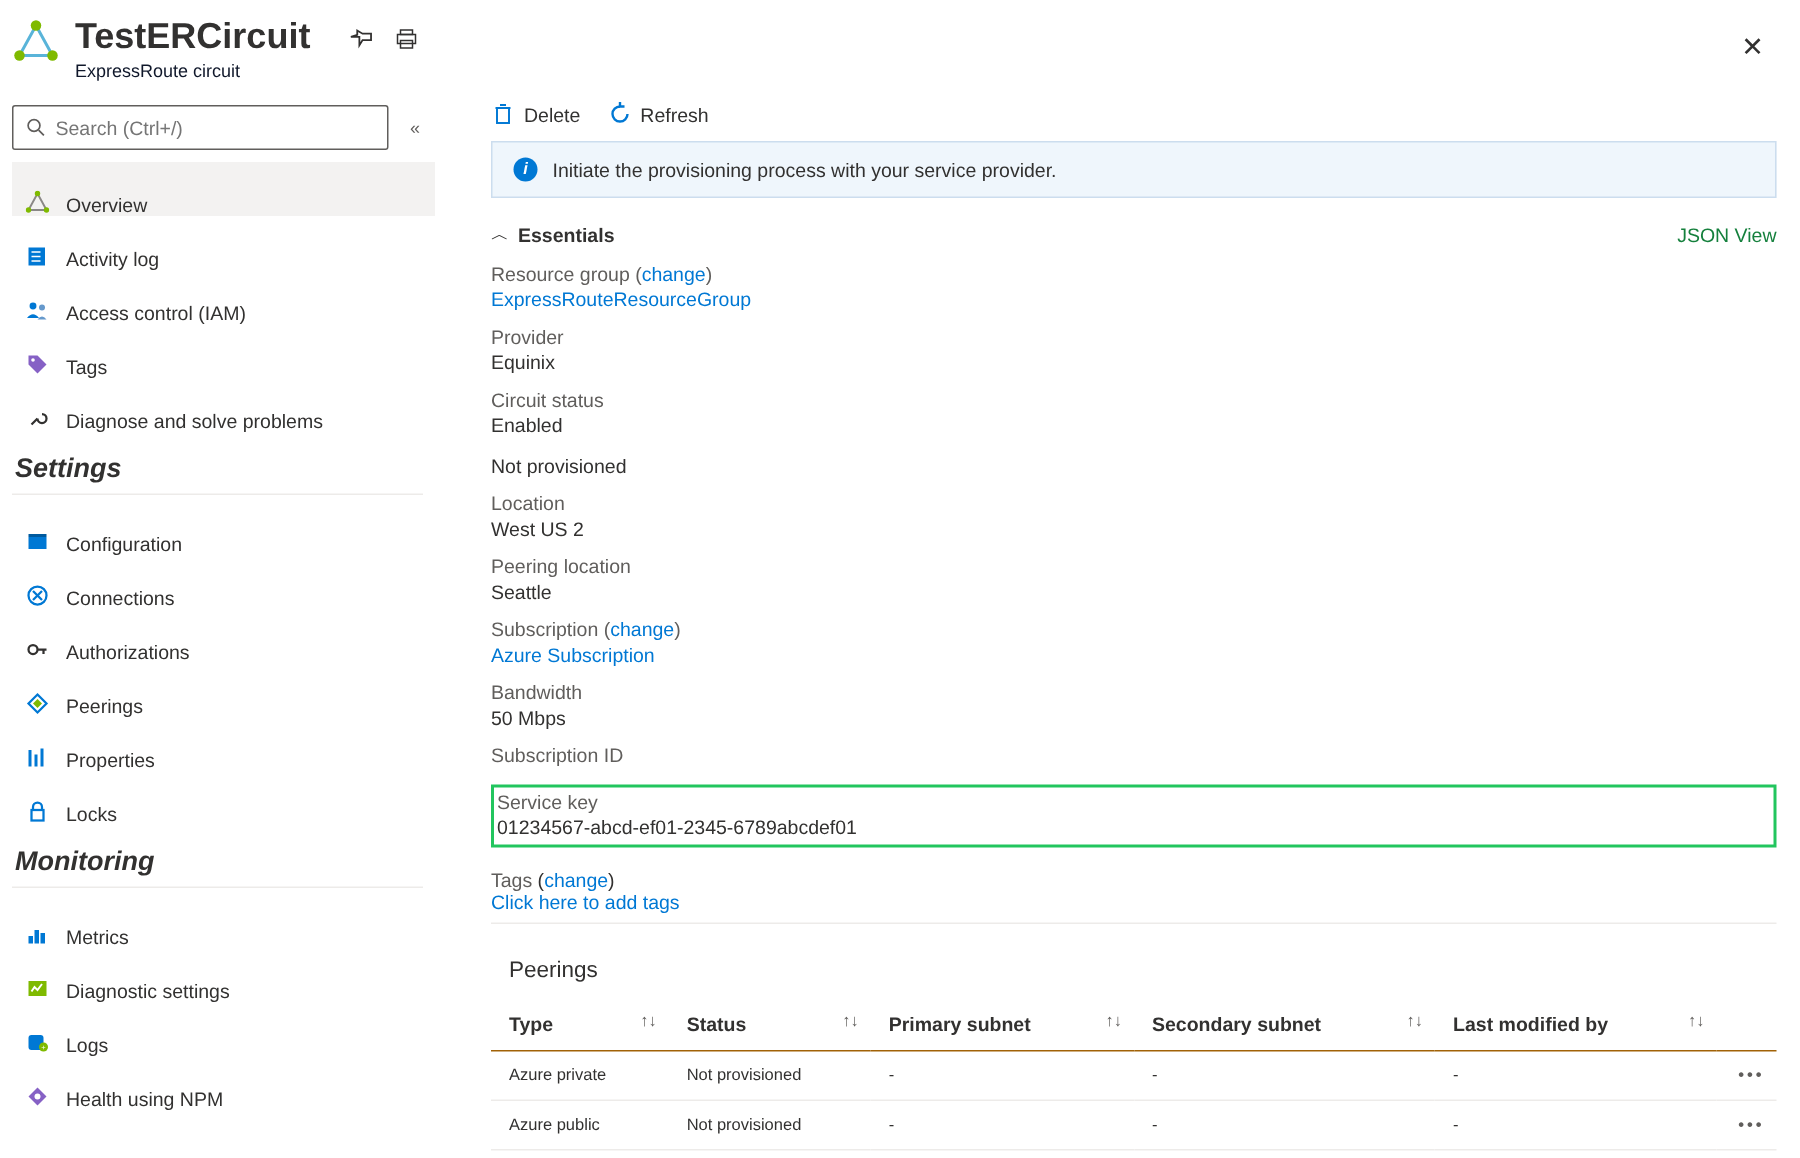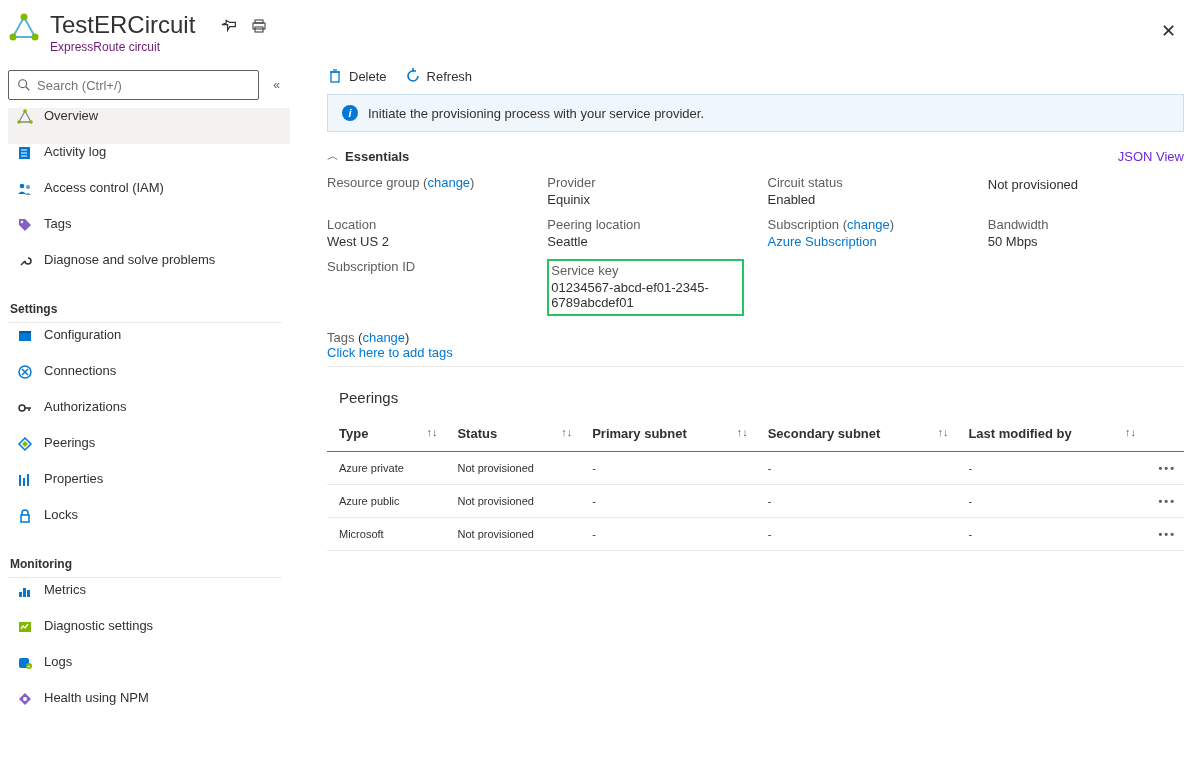--- a/index.html
+++ b/index.html
@@ -1,45 +1,45 @@
 <!DOCTYPE html>
 <html><head>
 <meta charset="utf-8">
 <style>
 * { box-sizing: border-box; margin: 0; padding: 0; }
 body { font-family: "Segoe UI", -apple-system, sans-serif; font-size: 13px; color: #323130; background: #fff; }
 .app { display: flex; flex-direction: column; width: 1200px; height: 772px; overflow: hidden; }
 .header { display: flex; align-items: flex-start; padding: 12px 16px 6px 8px; }
 .header-left { display: flex; gap: 10px; align-items: flex-start; flex: 1; }
 .header-logo { width: 32px; height: 32px; display:flex; align-items:center; justify-content:center; }
-.header-title { font-size: 24px; font-weight: 400; color: #323130; line-height: 1.1; }
-.header-subtitle { font-size: 12px; color: #701a75; margin-top: 2px; }
+.header-title { font-size: 24px; font-weight: 700; color: #323130; line-height: 1.1; }
+.header-subtitle { font-size: 12px; color: #0f172a; margin-top: 2px; }
 .header-icons { display: flex; gap: 14px; align-items: center; margin-left: 16px; margin-top: 6px; }
 .close-x { font-size: 18px; color: #323130; padding: 8px; cursor: pointer; }
 .body { display: flex; flex: 1; overflow: hidden; gap: 17px; }
 .sidebar { width: 290px; padding: 6px 0 0 8px; border-right: none; }
 .search-row { display:flex; align-items:center; gap:10px; padding: 4px 6px 8px 0; }
 .search-box { flex:1; display:flex; align-items:center; border:1px solid #605e5c; border-radius:2px; height:30px; padding:0 8px; gap:6px; color:#605e5c; }
 .search-box input { border:none; outline:none; font-size:13px; flex:1; color:#323130; background:transparent; }
 .collapse-chev { color:#605e5c; font-size:12px; cursor:pointer; padding:4px; }
-.nav-item { display:flex; align-items:flex-start; gap:10px; height:36px; padding:0 8px; cursor:pointer; color:#323130; }
+.nav-item { display:flex; align-items:flex-end; gap:10px; height:36px; padding:0 8px; cursor:pointer; color:#323130; }
 .nav-item.active { background:#f3f2f1; }
 .nav-item .icon { width:18px; height:18px; display:flex; align-items:center; justify-content:center; }
-.section-header { font-size:12px; font-weight:600; padding: 14px 0 2px 2px; color:#323130; }
+.section-header { font-size:18px; font-weight:600; padding: 14px 0 2px 2px; color:#323130;font-style:italic; }
 .section-underline { border-bottom:1px solid #edebe9; margin: 4px 8px 4px 0; }
 .main { flex:1; padding: 6px 16px 0 20px; overflow-y:auto; }
 .toolbar { display:flex; align-items:center; gap:18px; padding: 2px 0 10px 0; }
 .toolbar-btn { display:flex; align-items:center; gap:6px; cursor:pointer; color:#323130; }
 .info-banner { background:#eff6fc; border:1px solid #cde; padding:10px 14px; display:flex; align-items:center; gap:10px; font-size:13px; }
 .info-banner .i { width:16px;height:16px;border-radius:50%;background:#0078d4;color:#fff;font-weight:700;font-size:11px;display:flex;align-items:center;justify-content:center; font-style: italic;}
 .essentials-header { display:flex; align-items:center; padding: 16px 0 10px 0; }
 .essentials-header .chev { margin-right:6px; font-size:12px;}
 .essentials-header .title { font-weight:600; flex:1; }
-.essentials-header .json { color:#6d28d9; cursor:pointer; }
-.grid { display:grid; grid-template-columns: 1fr 1fr 1fr 1fr; column-gap: 24px; row-gap: 10px; }
+.essentials-header .json { color:#15803d; cursor:pointer; }
+.grid { display:grid; grid-template-columns: 1fr; column-gap: 24px; row-gap: 10px; }
 .kv .k { color:#605e5c; font-size:13px; }
 .kv .v { color:#323130; font-size:13px; margin-top:2px; }
 .link { color:#0078d4; cursor:pointer; }
 .highlight { border:2px solid #22c55e; padding: 2px 6px 4px 2px; }
 .tags-row { padding: 14px 0 4px 0; }
 .tags-underline { border-bottom:1px solid #edebe9; margin-top:6px; }
 .peerings-title { font-size:15px; padding: 18px 0 10px 12px; }
 table { width:100%; border-collapse: collapse; }
 th { text-align:left; font-weight:600; font-size:13px; padding: 10px 8px 10px 12px; border-bottom:1px solid #a16207; }
 th .sort { float:right; color:#605e5c; font-size:11px; }
@@ -275,20 +275,21 @@
 
       <div class="essentials-header">
         <span class="chev" style="cursor:pointer;">︿</span>
         <span class="title">Essentials</span>
         <span class="json">JSON View</span>
       </div>
 
       <div class="grid" id="essentials-grid">
           <div class="kv">
             <div class="k">Resource group (<span class="link">change</span>)</div>
+            <div class="v"><span class="link">ExpressRouteResourceGroup</span></div>
           </div>
           <div class="kv">
             <div class="k">Provider</div>
             <div class="v">Equinix</div>
           </div>
           <div class="kv">
             <div class="k">Circuit status</div>
             <div class="v">Enabled</div>
           </div>
           <div class="kv">

